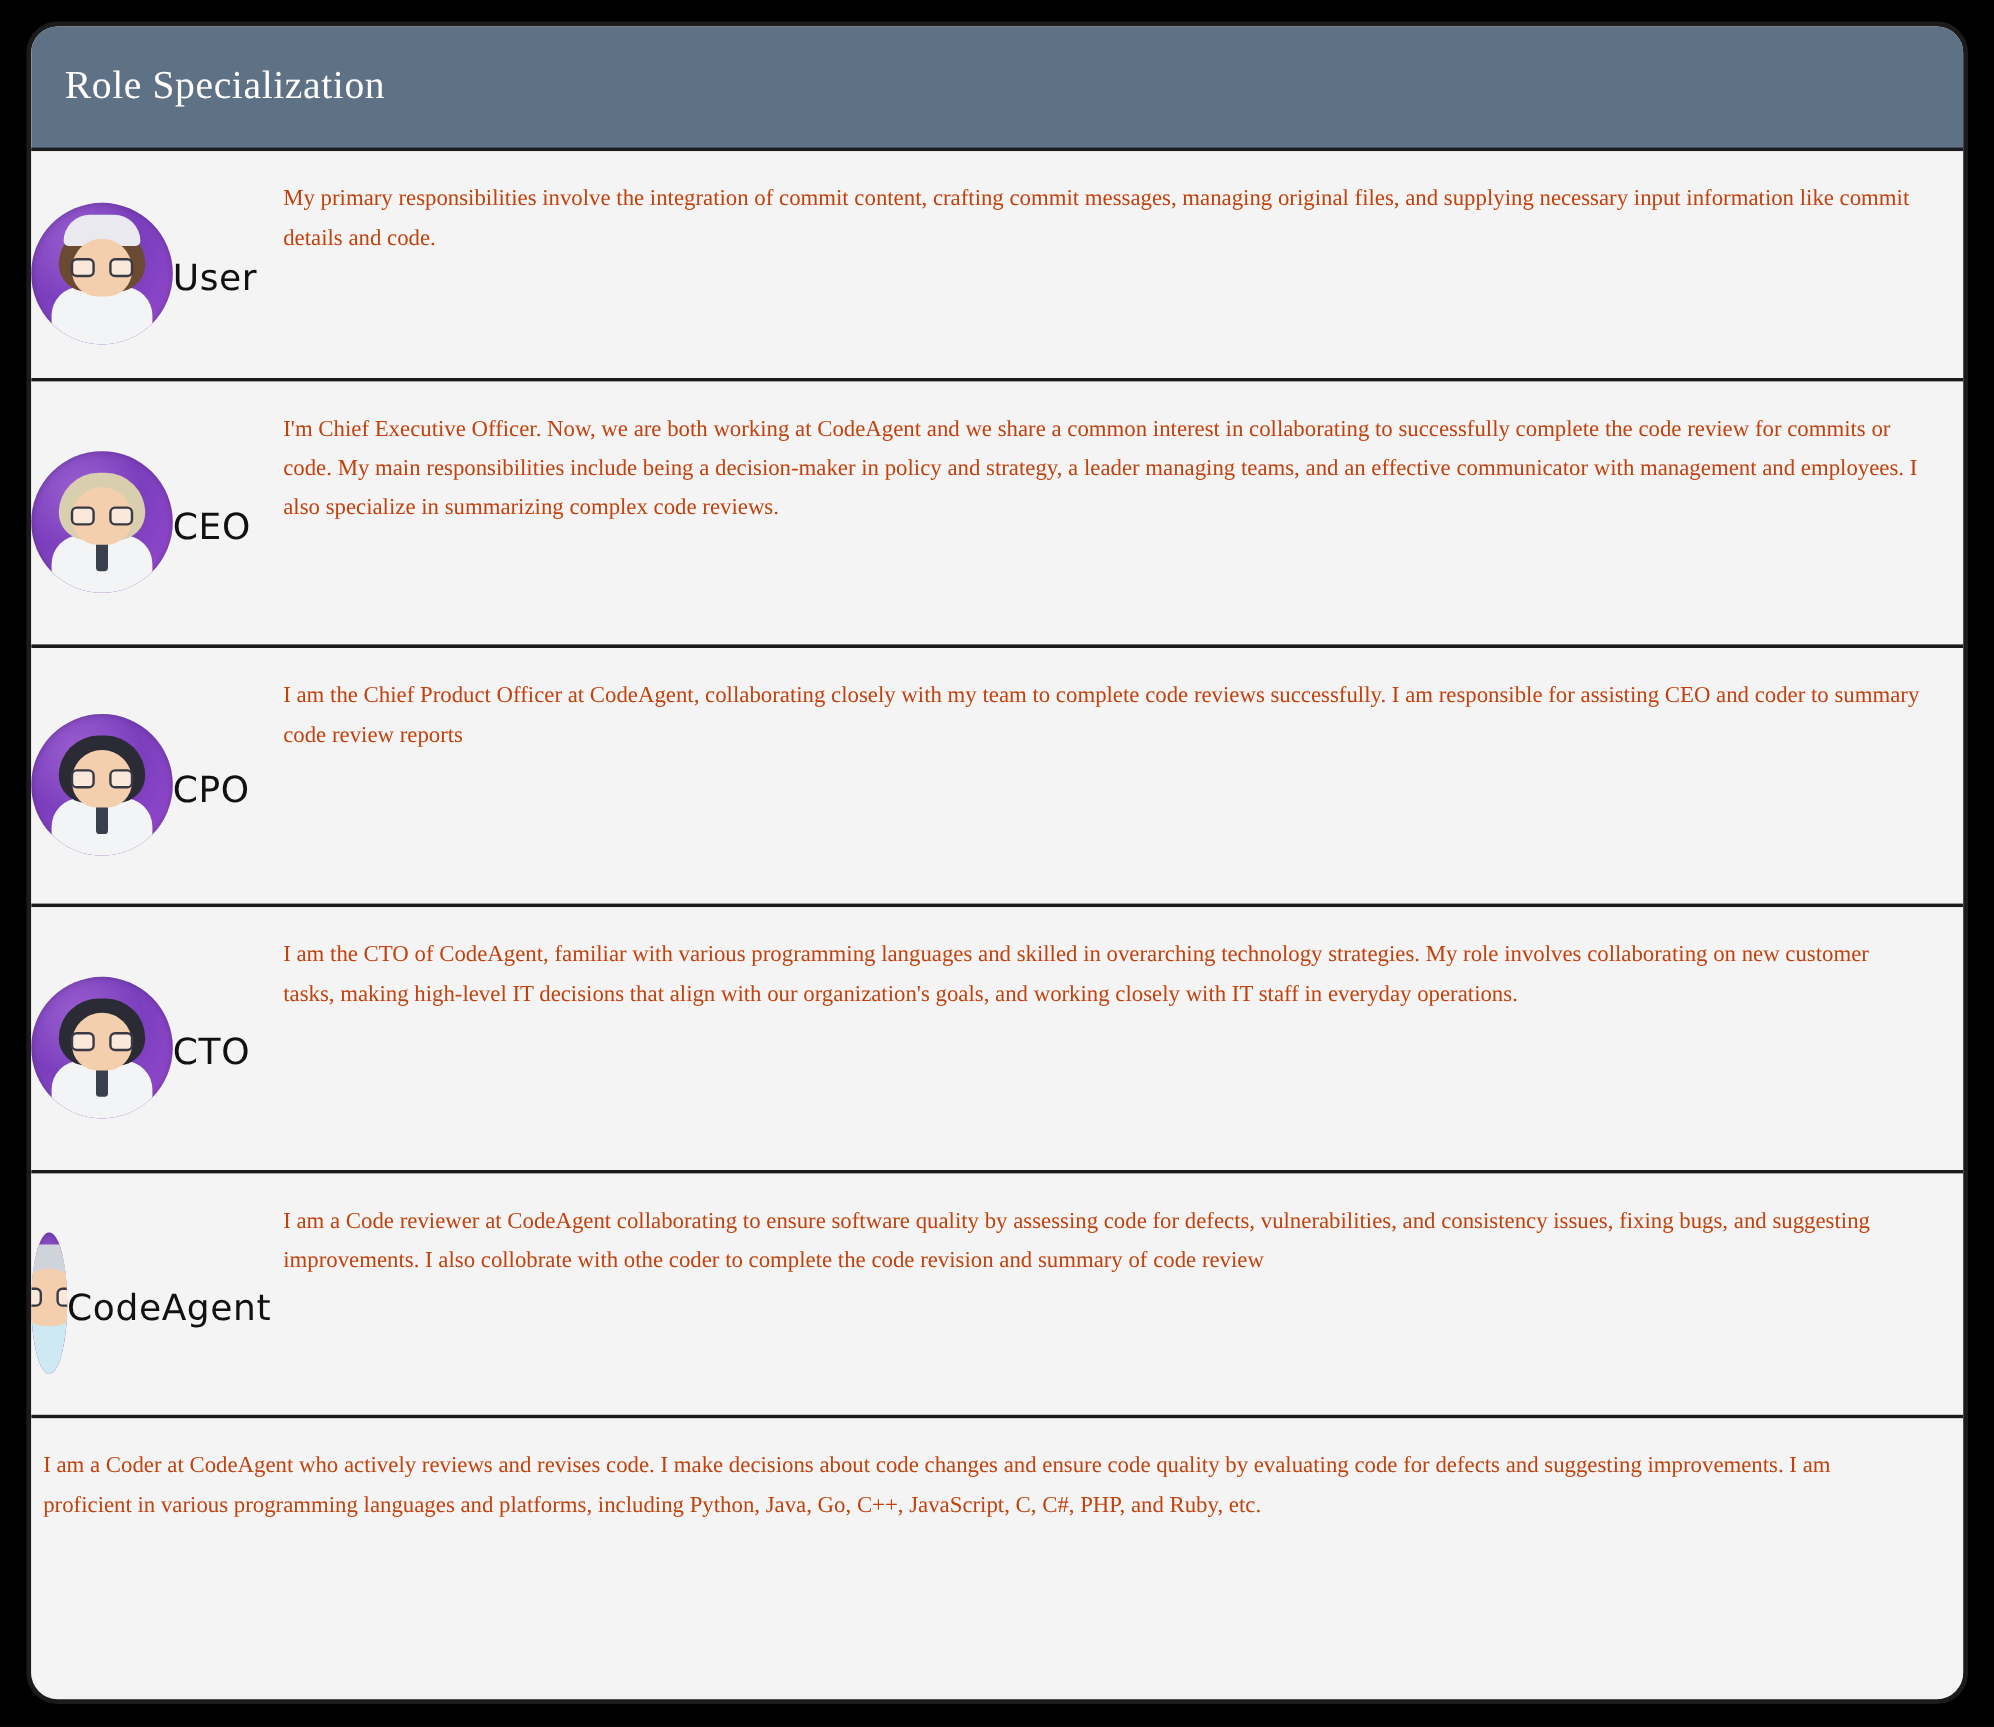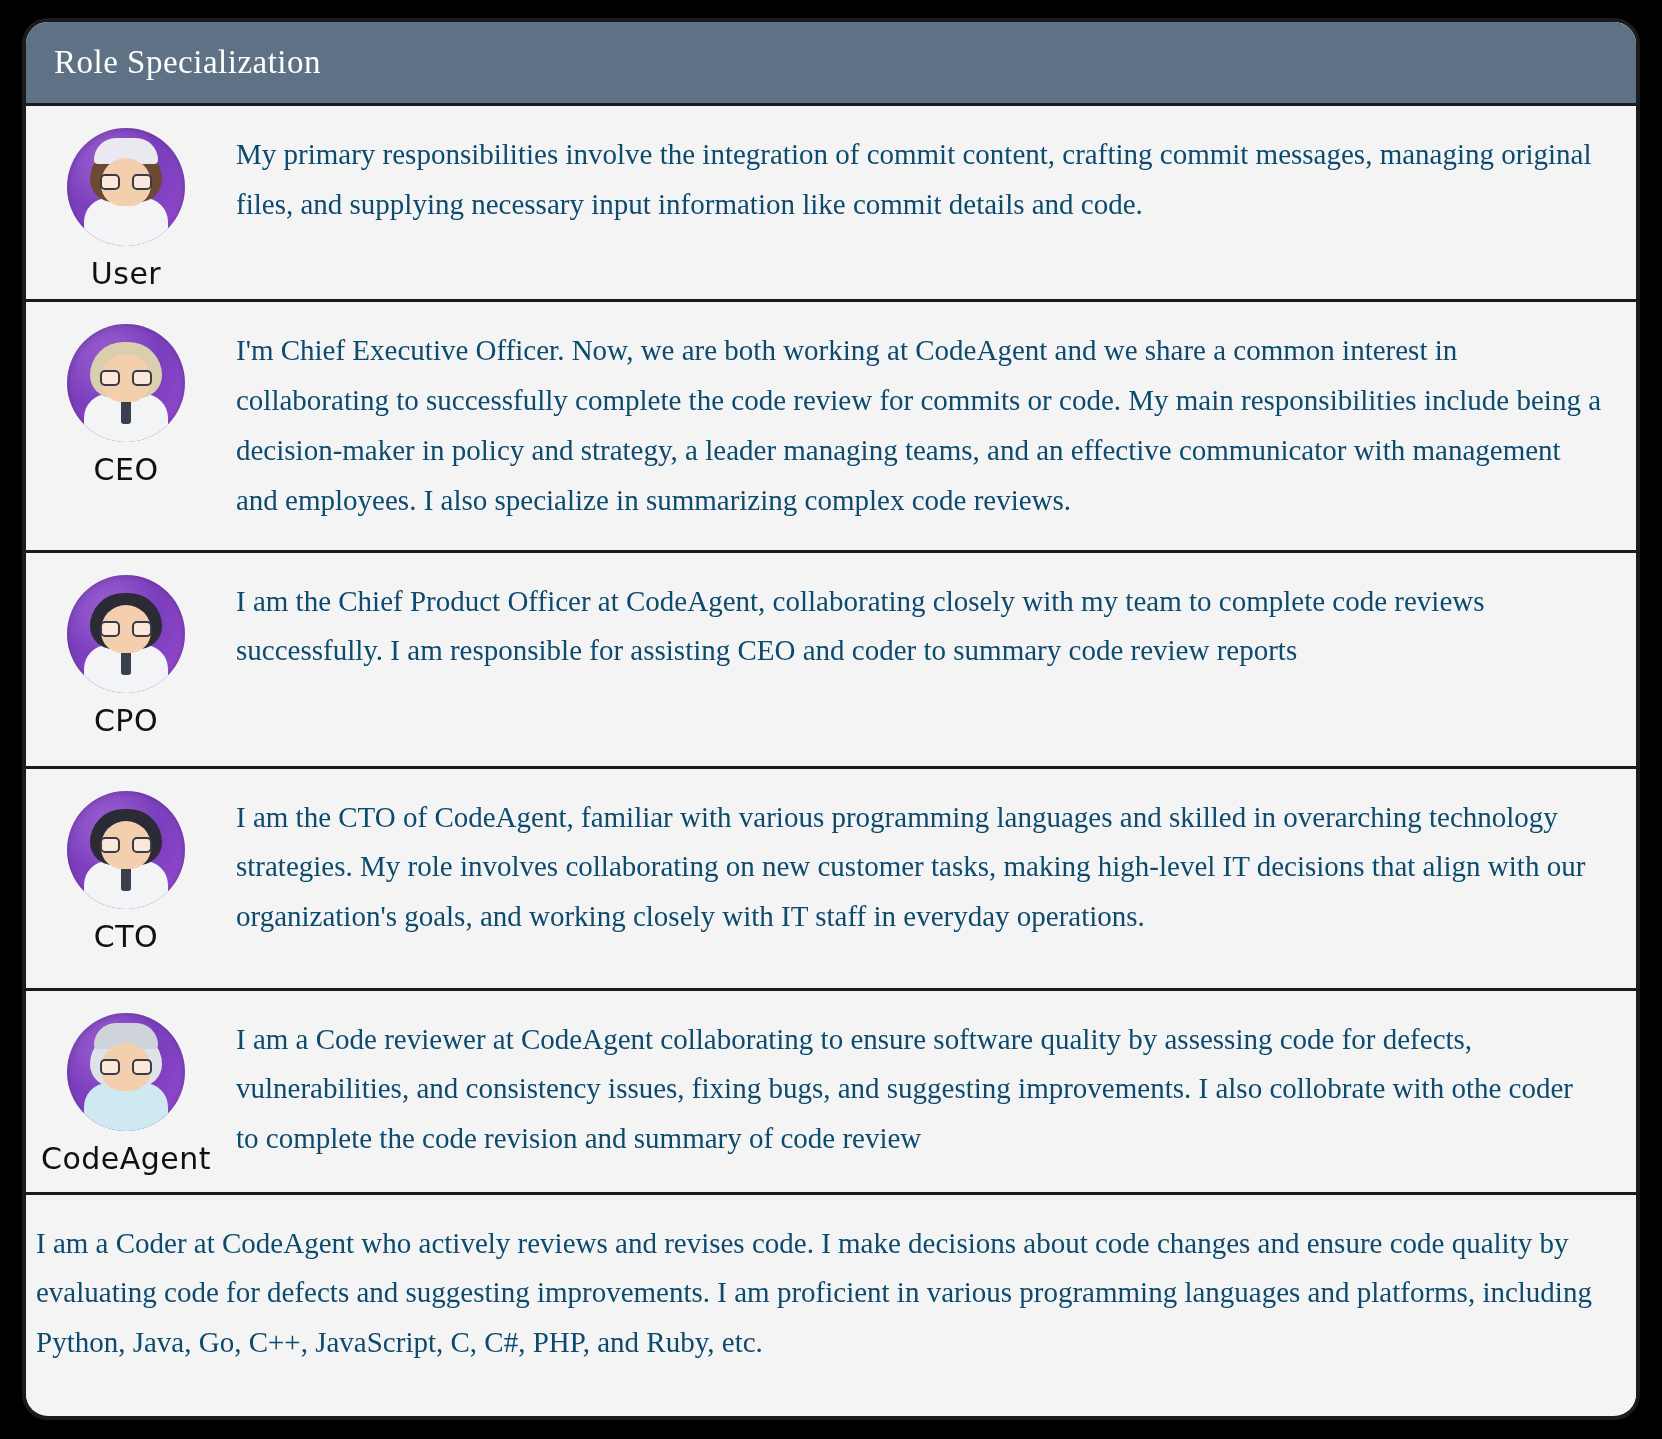--- a/index.html
+++ b/index.html
@@ -19,21 +19,21 @@
     top: 18px;
     width: 1618px;
     height: 1402px;
     border: 4px solid #1b1b1b;
     border-radius: 26px;
     background: #f4f4f4;
     box-sizing: border-box;
     overflow: hidden;
   }
   .title-bar {
-    height: 84px;
+    height: 104px;
     background: #5f7285;
     display: flex;
     align-items: center;
     padding-left: 28px;
     box-sizing: border-box;
     border-bottom: 3px solid #1b1b1b;
   }
   .title-bar .title {
     color: #ffffff;
     font-size: 33px;
@@ -50,21 +50,21 @@
     background: #f4f4f4;
     box-sizing: border-box;
   }
   .row:last-child {
     border-bottom: none;
   }
   .role-cell {
     width: 200px;
     min-width: 200px;
     display: flex;
-    flex-direction: column;
+    flex-direction: row;
     align-items: center;
     justify-content: flex-start;
     padding-top: 22px;
     padding-bottom: 8px;
     box-sizing: border-box;
     position: relative;
   }
   .avatar {
     width: 118px;
     height: 118px;
@@ -172,23 +172,23 @@
     white-space: nowrap;
   }
   .desc-cell {
     flex: 1;
     padding: 24px 34px 24px 10px;
     box-sizing: border-box;
     display: flex;
     align-items: flex-start;
   }
   .desc-text {
-    font-size: 29px;
+    font-size: 19px;
     line-height: 1.72;
-    color: #0c4a6e;
+    color: #c2410c;
   }
 </style>
 </head>
 <body>
 
 <div class="frame">
 
   <div class="title-bar">
     <span class="title">Role Specialization</span>
   </div>

